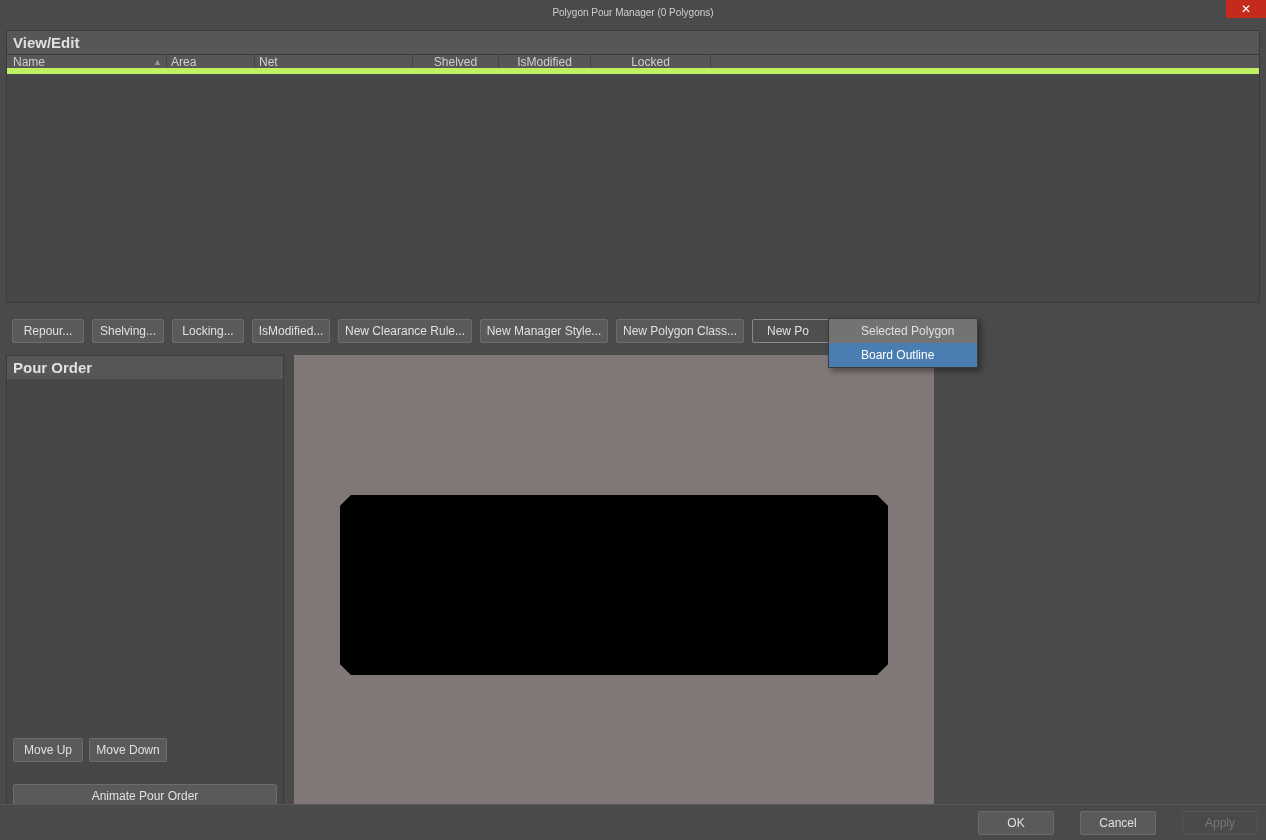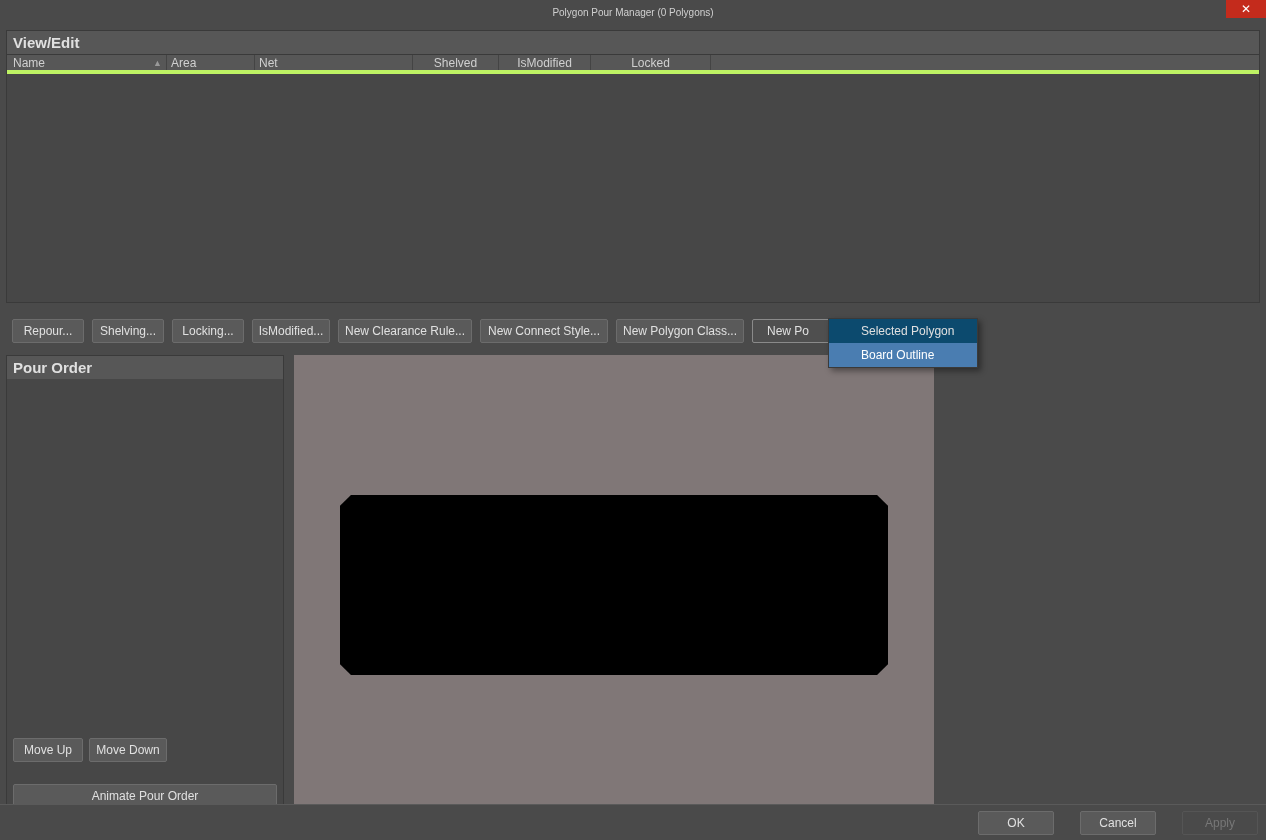--- a/index.html
+++ b/index.html
@@ -50,21 +50,21 @@
   .panel-header {
     background: #575757;
     padding: 3px 6px;
     font-size: 15px;
     font-weight: 600;
     color: #e0e0e0;
   }
   .grid-header {
     background: #575757;
     border-top: 1px solid #3a3a3a;
-    border-bottom: 4px solid #bef264;
+    border-bottom: 6px solid #bef264;
     display: flex;
     height: 20px;
     align-items: center;
     padding: 0 2px;
   }
   .col {
     display: flex; align-items: center;
     height: 100%;
     border-right: 1px solid #444;
     padding: 0 4px;
@@ -137,21 +137,21 @@
     width: 548px;
     height: 180px;
     background: #000;
     clip-path: polygon(2% 0, 98% 0, 100% 6%, 100% 94%, 98% 100%, 2% 100%, 0 94%, 0 6%);
   }
   .context-menu {
     position: absolute;
     top: 318px;
     left: 828px;
     width: 150px;
-    background: #0c4a6e;
+    background: #737373;
     border: 1px solid #3a3a3a;
     box-shadow: 3px 3px 6px rgba(0,0,0,.4);
     z-index: 10;
   }
   .context-item {
     height: 24px;
     display: flex;
     align-items: center;
     padding: 0 12px 0 32px;
     font-size: 12px;
@@ -230,21 +230,21 @@
     <div class="btn" style="width:72px">
         <span>Locking...</span>
       </div>
     <div class="btn" style="width:78px">
         <span>IsModified...</span>
       </div>
     <div class="btn" style="width:134px">
         <span>New Clearance Rule...</span>
       </div>
     <div class="btn" style="width:128px">
-        <span>New Connect Style...</span>
+        <span>New Manager Style...</span>
       </div>
     <div class="btn" style="width:128px">
         <span>New Polygon Class...</span>
       </div>
     <div class="btn pressed" style="width:128px;justify-content:flex-start;padding-left:14px">
         <span>New Po</span>
       </div>
   </div>
 
   <div class="lower-row">

